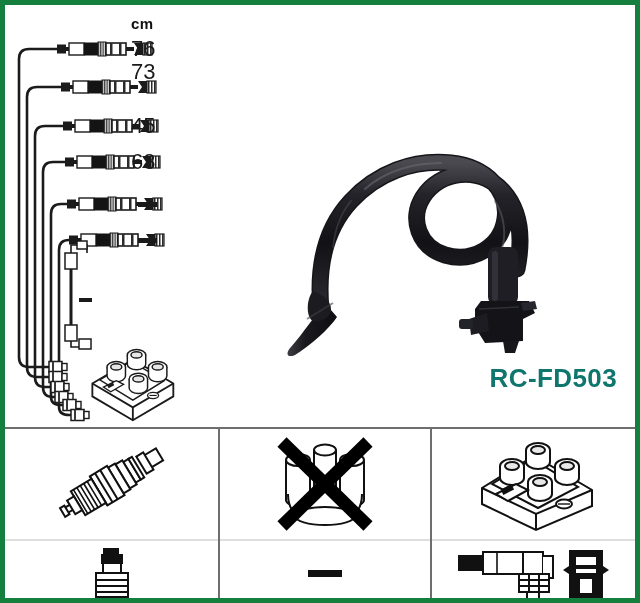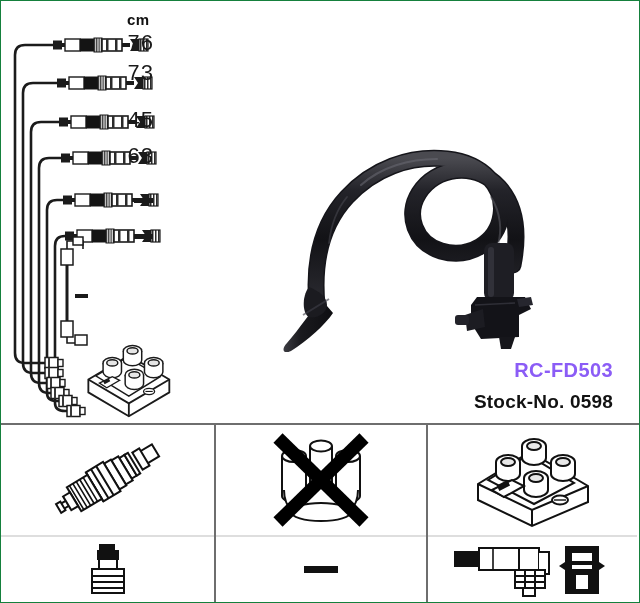--- a/index.html
+++ b/index.html
@@ -6,57 +6,56 @@
   html,body{margin:0;padding:0;background:#ffffff;}
   body{
     font-family:"Liberation Sans", sans-serif;
     -webkit-font-smoothing:antialiased;
   }
   #sheet{
     position:relative;
     width:640px;height:603px;
     background:#ffffff;
     box-sizing:border-box;
-    border:1px solid #15803d;
+    border:5px solid #15803d;
     overflow:hidden;
   }
 
   
   #main-panel{
     position:absolute;left:0;top:0;width:638px;height:422px;
   }
 
   
   .spec-unit{
     position:absolute;left:126px;top:10px;
     font-size:15px;font-weight:bold;color:#111;
     letter-spacing:.3px;
   }
   .spec-val{
     position:absolute;left:126px;
     font-size:22px;color:#1a1a1a;
     line-height:1;
     font-weight:400;
-    font-family:Liberation Mono, monospace;
   }
   .spec-dash{
     position:absolute;left:133px;
     width:19px;height:5px;background:#1a1a1a;
   }
 
   
   #harness{position:absolute;left:0;top:0;}
 
   
   #photo{position:absolute;left:268px;top:46px;width:280px;height:305px;}
 
   
   .prod-code{
     position:absolute;right:26px;top:358px;
-    font-size:20px;font-weight:bold;color:#8b5cf6;
+    font-size:26px;font-weight:bold;color:#0f766e;
     letter-spacing:.4px;
   }
   .prod-stock{
     position:absolute;right:26px;top:390px;
     font-size:19px;font-weight:bold;color:#121212;
     letter-spacing:.2px;
   }
 
   
   #icon-grid{
@@ -218,21 +217,21 @@
         <path d="M20,48 L34,41 L42,45 L28,53 Z" fill="#ffffff" stroke="#1b1b1b" stroke-width="1.4"></path>
         <rect x="24" y="46" width="7" height="3.5" fill="#1b1b1b" transform="rotate(-27 24 46)"></rect>
         <ellipse cx="74" cy="57" rx="6" ry="3.4" fill="#ffffff" stroke="#1b1b1b" stroke-width="1.4"></ellipse>
         <path d="M70,57 L78,57" stroke="#1b1b1b" stroke-width="1.2"></path>
       </g>
     </svg>
 
     <div class="spec-unit">cm</div>
 
     <div class="spec-val" style="top:33px">76</div>
-    <div class="spec-val" style="top:63px">73</div>
+    <div class="spec-val" style="top:56px">73</div>
     <div class="spec-val" style="top:110px">45</div>
     <div class="spec-val" style="top:146px">63</div>
     <div class="spec-dash" style="top:197px"></div>
     <div class="spec-dash" style="top:233px"></div>
 
     <div class="spec-dash" style="left:74px;top:293px;width:13px;height:4px"></div>
 
     <svg id="photo" viewBox="0 0 280 305">
       <defs>
         <linearGradient id="cab" x1="0" y1="0" x2="0" y2="1">
@@ -283,21 +282,20 @@
                  L212,292 L202,276 L202,258 Z" fill="#131318"></path>
         <path d="M196,268 L214,262 L216,280 L198,284 Z" fill="#1c1c22"></path>
         <rect x="186" y="268" width="14" height="10" rx="3" fill="#23232a"></rect>
         <path d="M230,290 L246,290 L242,302 L232,302 Z" fill="#16161b"></path>
         <path d="M248,252 L262,250 L264,258 L250,260 Z" fill="#26262e"></path>
         <path d="M206,258 L246,256" stroke="#4a4a54" stroke-width="1.6" opacity=".5"></path>
       </g>
     </svg>
 
     <div class="prod-code">RC-FD503</div>
-    <div class="prod-stock">Stock-No. 0598</div>
   </div>
 
   <div id="icon-grid">
 
     <div class="grid-col col-a">
       <div class="cell cell-top">
         <svg width="150" height="96" viewBox="0 0 150 96">
           <g transform="rotate(-31 75 48)" stroke="#111" stroke-width="2" fill="#fff">
 
             <rect x="116" y="40" width="15" height="14"></rect>

